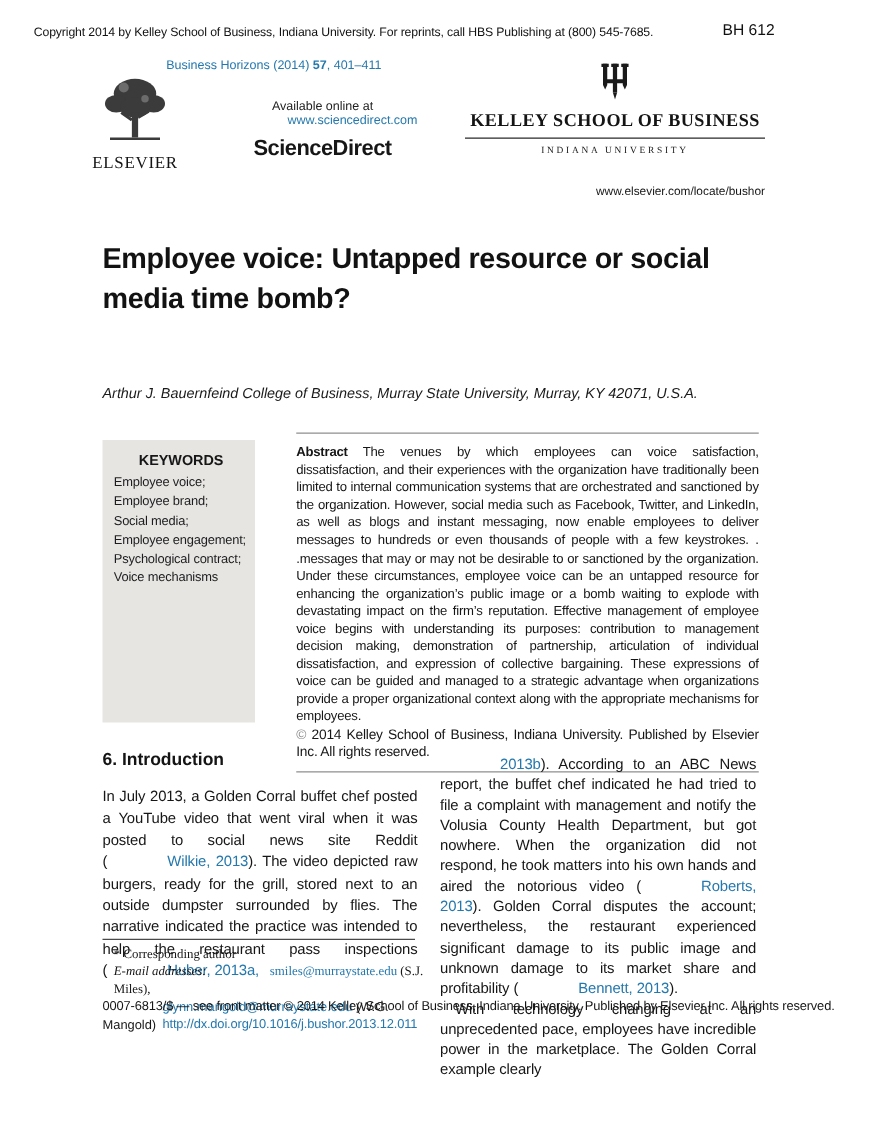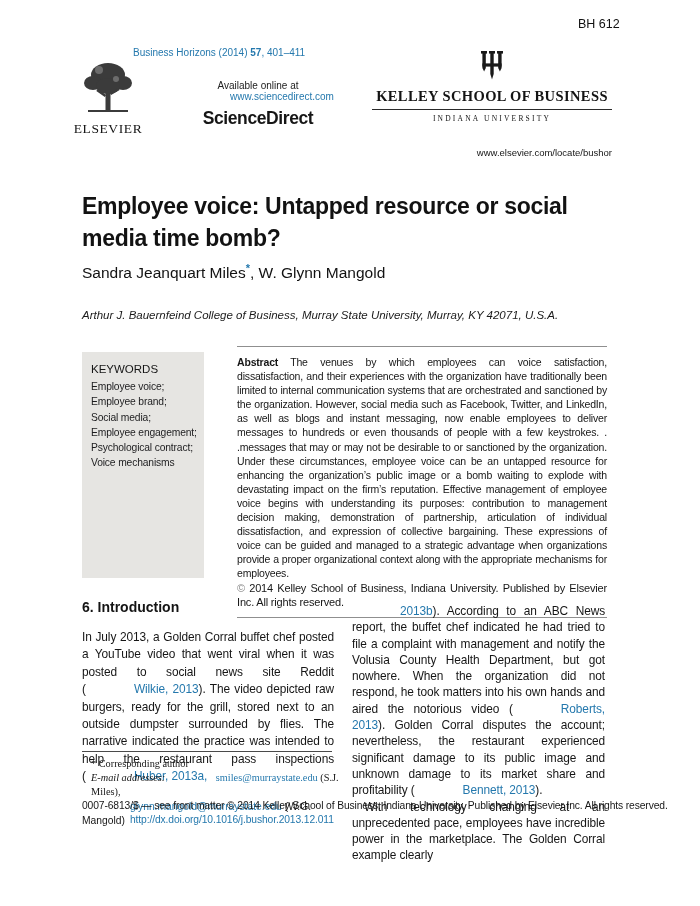--- a/index.html
+++ b/index.html
@@ -32,21 +32,21 @@
   .kelley-univ { font-size:7.5px; letter-spacing:2.2px; margin-top:4px; }
   .kelley-site { font-family:"Liberation Sans",sans-serif; font-size:9.5px; text-align:right; margin-top:24px; color:#161616; }
 
   .article-title { left:82px; top:190px; width:500px; font-size:23px; font-weight:bold;
                    line-height:32px; letter-spacing:-0.3px; color:#121212; }
   .authors-line { left:82px; top:262px; font-size:15.5px; color:#121212; }
   .author-asterisk { color:#2478ad; font-weight:bold; font-size:11px; vertical-align:super; }
   .affiliation-line { left:82px; top:309px; font-size:11.5px; font-style:italic; color:#1a1a1a; }
 
   .keywords-box { left:82px; top:352px; width:122px; height:226px; background:#e6e5e2; padding:11px 5px 0 9px; }
-  .keywords-heading { font-size:11.5px; font-weight:normal; margin-bottom:4px; color:#161616; }
+  .keywords-heading { font-size:11.5px; font-weight:bold; margin-bottom:4px; color:#161616;margin-left:20px; }
   .keyword-item { font-size:10.3px; line-height:15.3px; letter-spacing:-0.15px; white-space:nowrap; color:#1d1d1f; }
 
   .abstract-block { left:237px; top:346px; width:370px; }
   .rule { border-top:1.5px solid #8f8f8f; }
   .abstract-body { margin-top:8px; font-size:10.5px; line-height:14.1px; text-align:justify; letter-spacing:-0.18px; color:#161616; }
   .abstract-label { font-weight:bold; padding-right:12px; }
   .abstract-copyright { font-size:11px; line-height:14.1px; text-align:justify; letter-spacing:-0.18px; color:#161616; }
   .copyright-symbol { color:#8a8a8a; }
   .abstract-block .rule.bottom { margin-top:8px; }
 
@@ -61,20 +61,21 @@
   .fn-indent { padding-left:9px;font-family:Liberation Serif, serif; }
   .em-label { font-style:italic; }
 
   .footer-block { left:82px; top:799px; width:590px; font-size:10.3px; line-height:14px; letter-spacing:-0.12px; color:#161616; }
 </style>
 </head>
 <body>
 
 <div id="page">
 
+  <div class="abs copyright-line">Copyright 2014 by Kelley School of Business, Indiana University. For reprints, call HBS Publishing at (800) 545-7685.</div>
   <div class="abs doc-code">BH 612</div>
 
   <div class="abs journal-line link">
     <span>Business Horizons (2014) </span><span class="vol">57</span><span>, 401–411</span>
   </div>
 
   <div class="abs elsevier-logo">
     <svg class="tree" width="58" height="56" viewBox="0 0 58 56">
       <ellipse cx="29" cy="15" rx="17" ry="12" fill="#3b3b3b"></ellipse>
       <ellipse cx="14" cy="23" rx="9" ry="7" fill="#3b3b3b"></ellipse>
@@ -109,23 +110,20 @@
       <polygon points="1.4,18 4.8,18 3.1,21.5" fill="#1a1a1a"></polygon>
       <polygon points="17.2,18 20.6,18 18.9,21.5" fill="#1a1a1a"></polygon>
     </svg>
     <div class="kelley-school">KELLEY SCHOOL OF BUSINESS</div>
     <div class="kelley-univ">INDIANA UNIVERSITY</div>
     <div class="kelley-site">www.elsevier.com/locate/bushor</div>
   </div>
 
   <h1 class="abs article-title">Employee voice: Untapped resource or social media time bomb?</h1>
 
-  <div class="abs authors-line">
-    <span>Sandra Jeanquart Miles</span><span class="author-asterisk">*</span><span>, W. Glynn Mangold</span>
-  </div>
 
   <div class="abs affiliation-line">Arthur J. Bauernfeind College of Business, Murray State University, Murray, KY 42071, U.S.A.</div>
 
   <div class="abs keywords-box">
     <div class="keywords-heading">KEYWORDS</div>
     <div>
         <div class="keyword-item">Employee voice;</div>
         <div class="keyword-item">Employee brand;</div>
         <div class="keyword-item">Social media;</div>
         <div class="keyword-item">Employee engagement;</div>

